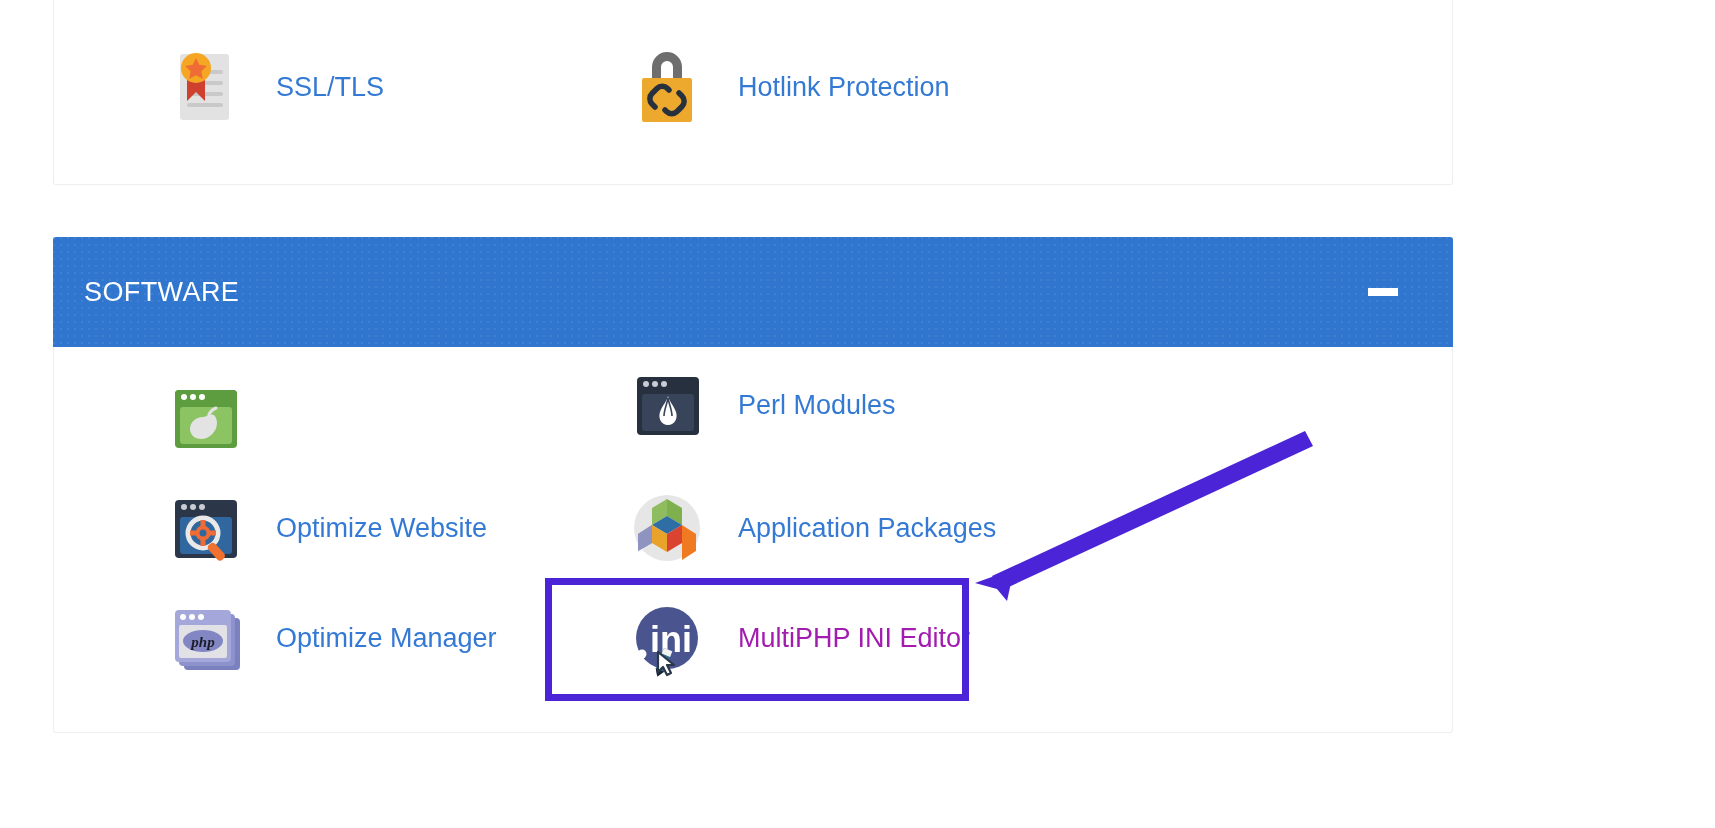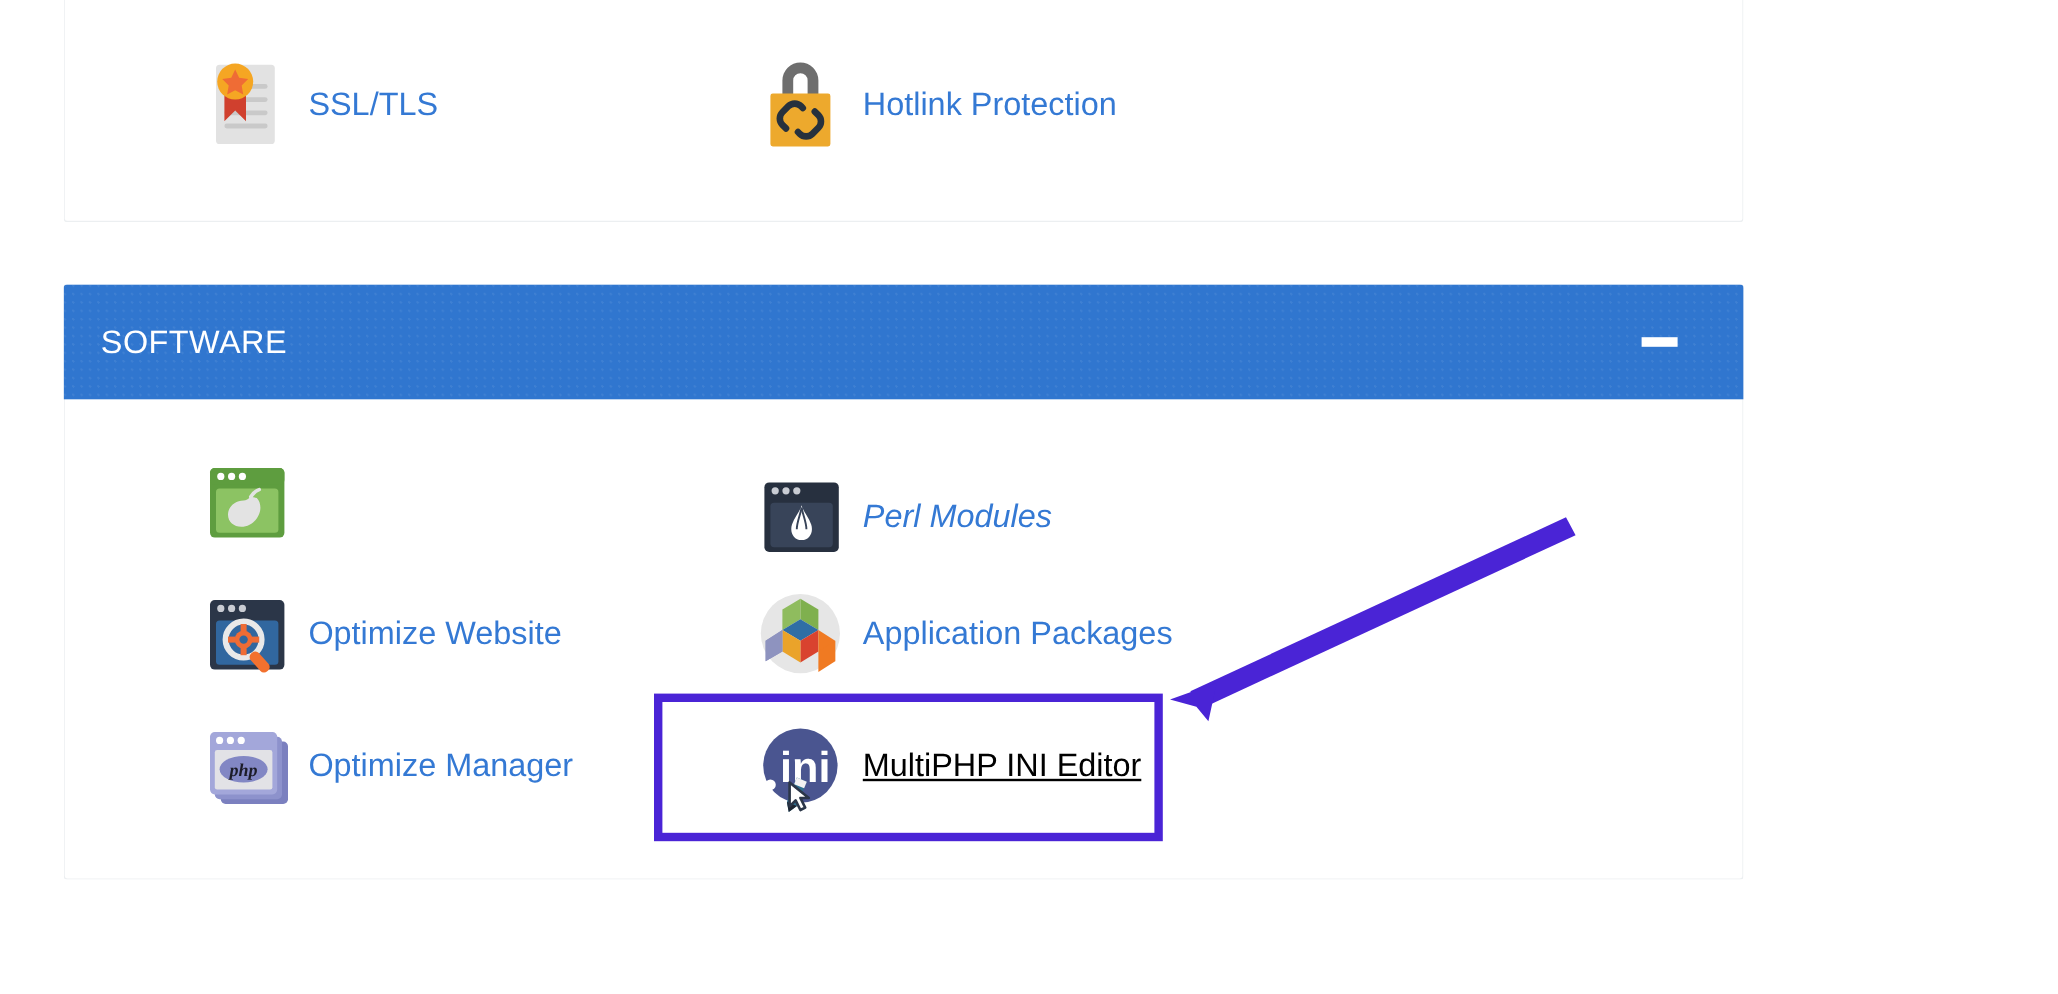--- a/index.html
+++ b/index.html
@@ -36,21 +36,21 @@
     border-top: none;
     border-radius: 0 0 3px 3px;
   }
 
   
   .group-header {
     position: absolute;
     left: 53px;
     top: 237px;
     width: 1400px;
-    height: 96px;
+    height: 110px;
     background: #3076cf;
     background-image:
       radial-gradient(circle at 1px 1px, rgba(255,255,255,.07) 1px, transparent 0);
     background-size: 7px 7px;
     border-radius: 3px 3px 0 0;
     display: flex;
     align-items: center;
     justify-content: space-between;
     padding: 0 55px 0 31px;
   }
@@ -73,35 +73,36 @@
     position: absolute;
     left: 0; right: 0;
     padding: 0;
   }
   .item {
     position: absolute;
     display: flex;
     align-items: center;
     height: 84px;
     cursor: pointer;
+    gap: 19px;
   }
   .item .ico {
     width: 86px;
     flex: 0 0 86px;
     display: flex;
     align-items: center;
     justify-content: center;
   }
   .item .lbl {
     font-size: 27px;
     color: #3479d4;
     white-space: nowrap;
     padding-left: 9px;
   }
-  .item .lbl.muted { color: #000000; text-decoration: underline; }
+  .item .lbl.muted { color: #a21caf; }
 
   
   .col1 { left: 108px; }
   .col2 { left: 570px; }
 
   
   .highlight-box {
     position: absolute;
     left: 545px;
     top: 578px;
@@ -193,21 +194,21 @@
             <circle cx="22" cy="21" r="3" fill="#ffffff"></circle>
             <circle cx="31" cy="21" r="3" fill="#ffffff"></circle>
             <circle cx="40" cy="21" r="3" fill="#ffffff"></circle>
             <rect x="18" y="31" width="52" height="37" rx="3" fill="#8cc363"></rect>
             <path d="M47 38 c-2 2 -4 3 -6 3 -7 0 -13 5 -13 12 0 6 5 10 11 10 9 0 16 -8 16 -16 0 -3 -1 -6 -3 -8 z" fill="#e3e3e3"></path>
             <path d="M47 38 c2 -3 4 -5 7 -6" stroke="#e3e3e3" stroke-width="3" fill="none" stroke-linecap="round"></path>
           </svg>
         </span>
       </div>
 
-      <div class="item col2" style="top:151px;font-style:italic;">
+      <div class="item col2" style="top:126px;">
         <span class="ico">
           <svg width="86" height="84" viewBox="0 0 86 84">
             <rect x="13" y="14" width="62" height="58" rx="4" fill="#27303f"></rect>
             <circle cx="22" cy="21" r="3" fill="#c9ccd3"></circle>
             <circle cx="31" cy="21" r="3" fill="#c9ccd3"></circle>
             <circle cx="40" cy="21" r="3" fill="#c9ccd3"></circle>
             <rect x="18" y="31" width="52" height="37" rx="3" fill="#384459"></rect>
             <g fill="#ffffff">
               <path d="M44 33 c-1 5 -6 10 -8 16 -2 6 1 13 8 13 7 0 10 -7 8 -13 -2 -6 -7 -11 -8 -16 z"></path>
             </g>

